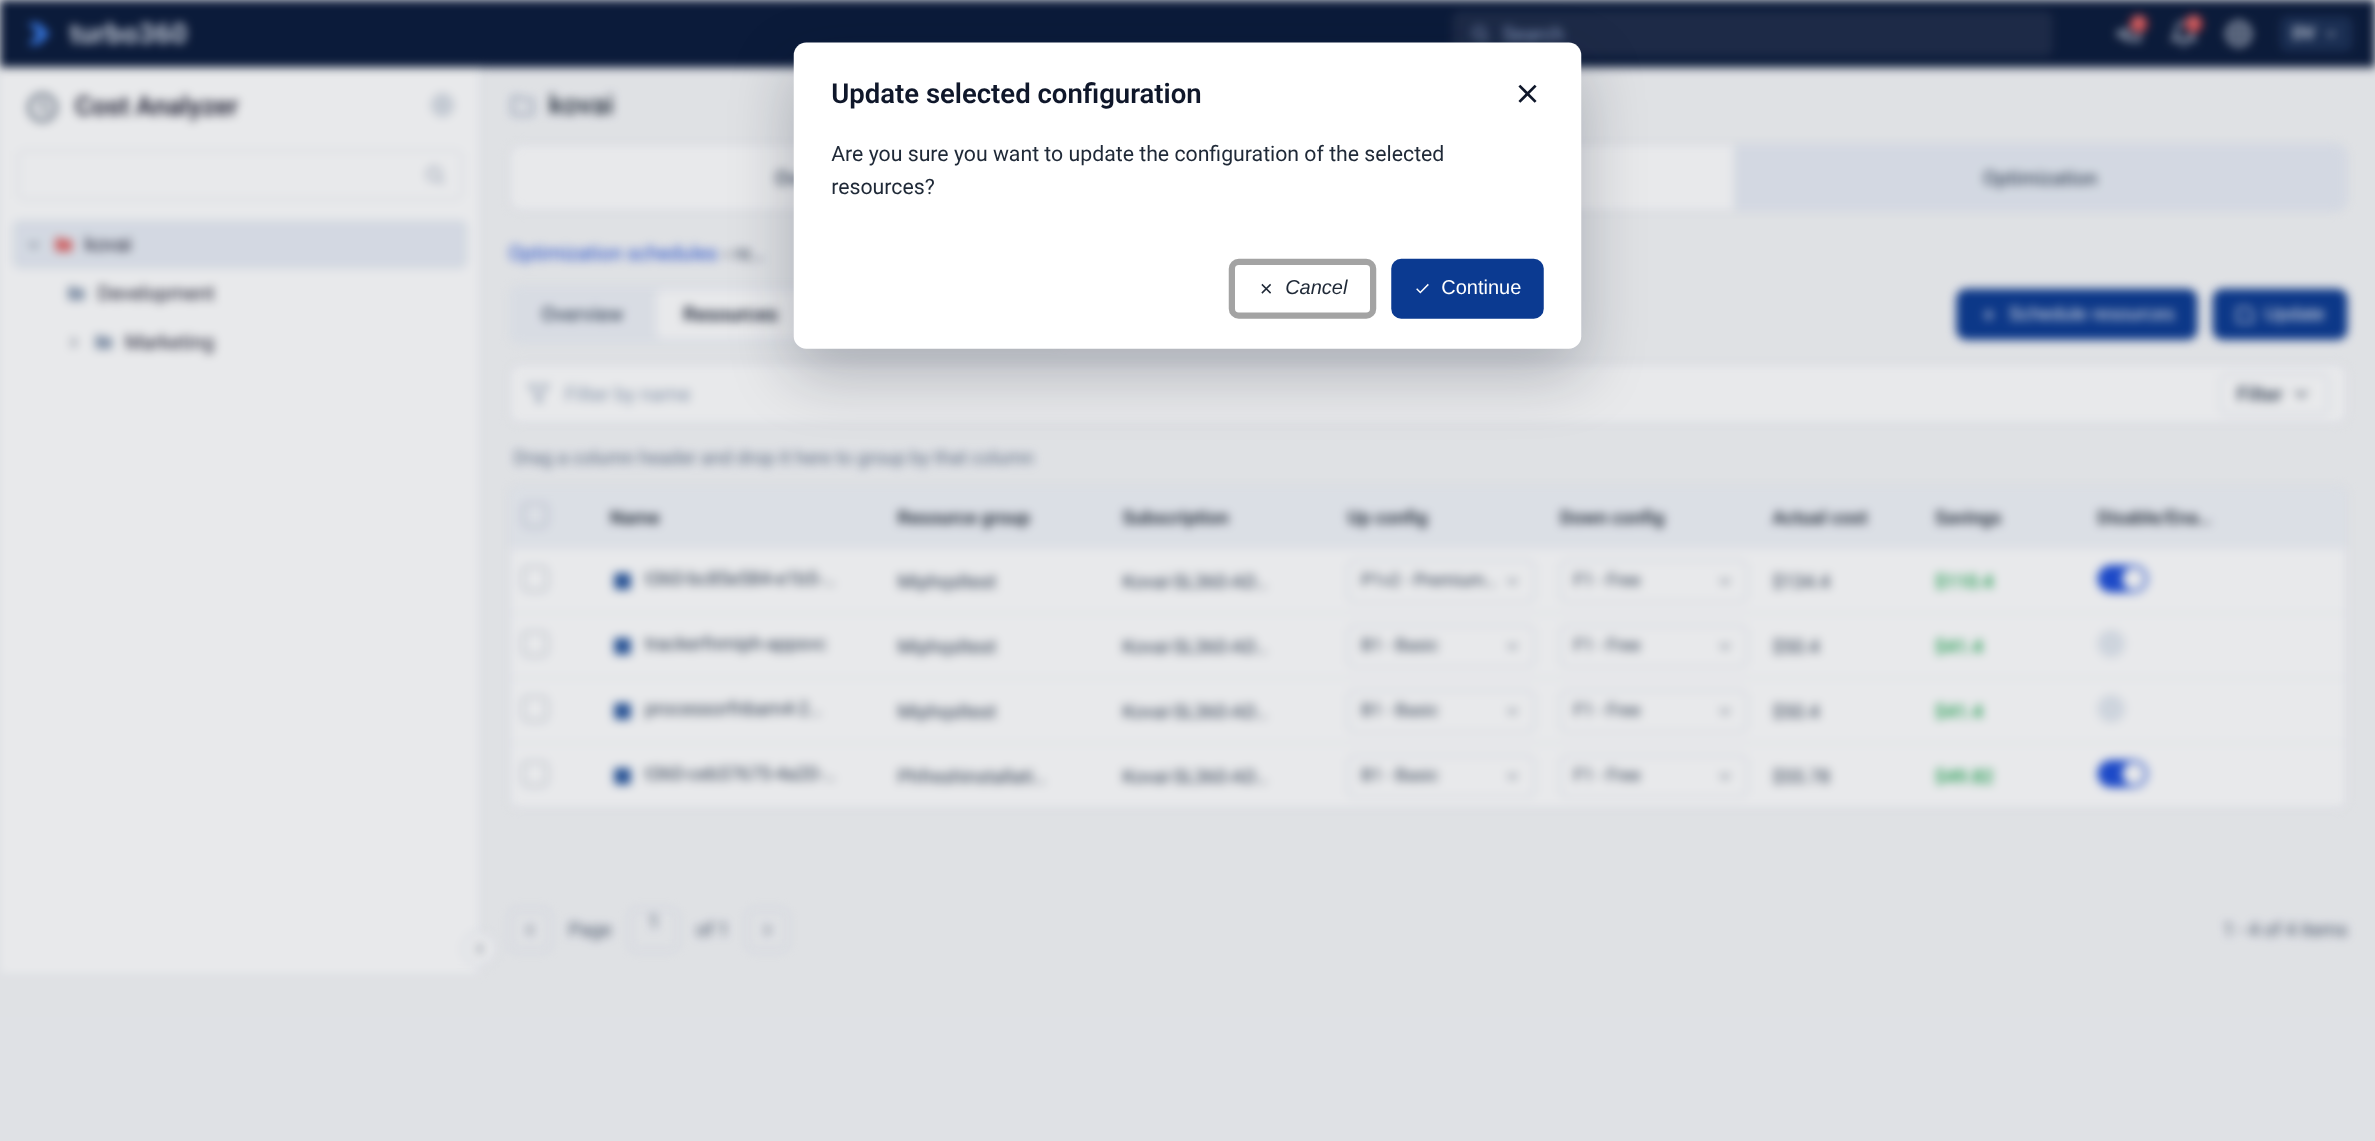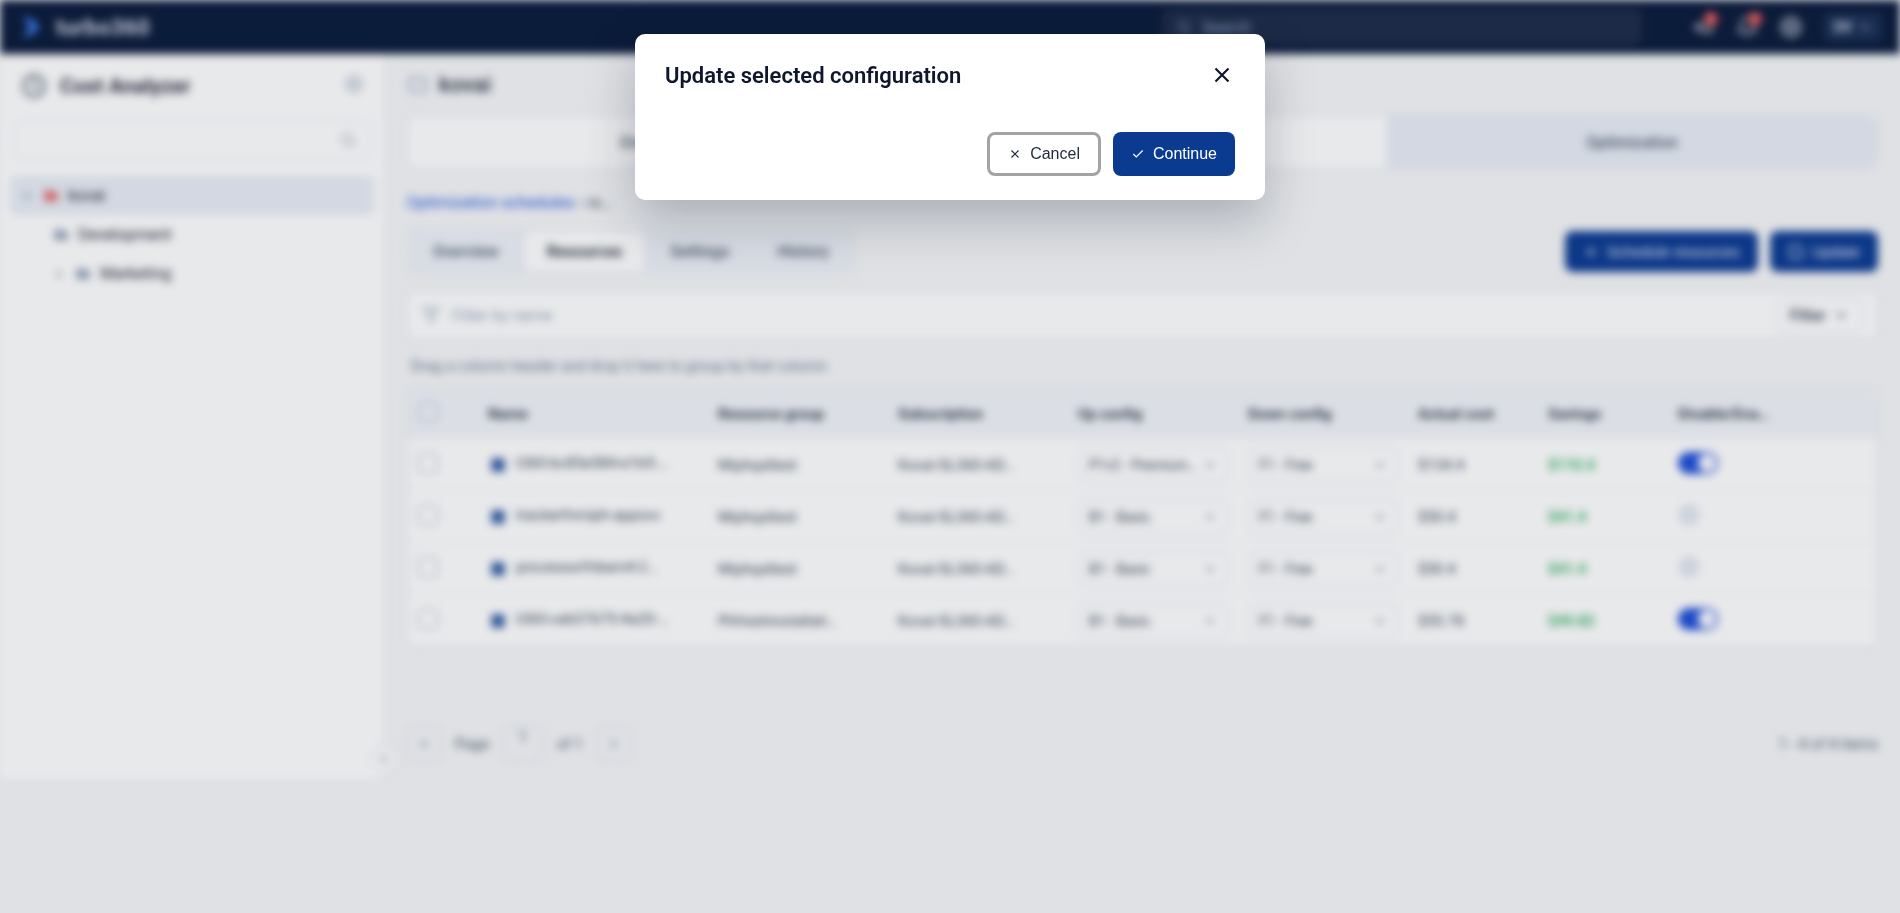--- a/index.html
+++ b/index.html
@@ -149,21 +149,21 @@
     box-shadow:0 20px 50px rgba(15,23,42,.25);
     padding:28px 30px 24px;
   }
   .modal-hdr{display:flex;align-items:center;}
   .modal-hdr h2{font-size:22px;font-weight:600;color:#0f172a;}
   .modal-close{margin-left:auto;width:26px;height:26px;color:#0f172a;cursor:pointer;}
   .modal-close svg{width:100%;height:100%;}
   .modal-body{margin-top:24px;font-size:17px;color:#1f2937;line-height:1.5;}
   .modal-actions{margin-top:44px;display:flex;justify-content:flex-end;gap:12px;}
   .mbtn{border-radius:8px;padding:10px 18px;font-size:16px;font-weight:500;display:flex;align-items:center;gap:8px;cursor:pointer;}
-  .mbtn.secondary{background:#fff;border:3px solid #a3a3a3;color:#1f2937;}
+  .mbtn.secondary{background:#fff;border:5px solid #a3a3a3;color:#1f2937;font-style:italic;}
   .mbtn.primary{background:#0b3a91;color:#fff;border:none;}
   .mbtn svg{width:14px;height:14px;}
 </style>
 </head>
 <body>
 
 <div class="blur-layer">
 
   <div class="topbar">
     <div class="logo-group">
@@ -476,20 +476,21 @@
 <div class="overlay"></div>
 <div class="modal">
   <div class="modal-hdr">
     <h2>Update selected configuration</h2>
     <span class="modal-close">
       <svg viewBox="0 0 24 24" fill="none" stroke="currentColor" stroke-width="2">
           <path d="M18 6 6 18M6 6l12 12"></path>
         </svg>
     </span>
   </div>
+  <div class="modal-body">Are you sure you want to update the configuration of the selected resources?</div>
   <div class="modal-actions">
     <button class="mbtn secondary">
       <svg viewBox="0 0 24 24" fill="none" stroke="currentColor" stroke-width="2">
           <path d="M18 6 6 18M6 6l12 12"></path>
         </svg>
       <span>Cancel</span>
     </button>
     <button class="mbtn primary">
       <svg viewBox="0 0 24 24" fill="none" stroke="currentColor" stroke-width="2">
           <path d="M20 6 9 17l-5-5"></path>

